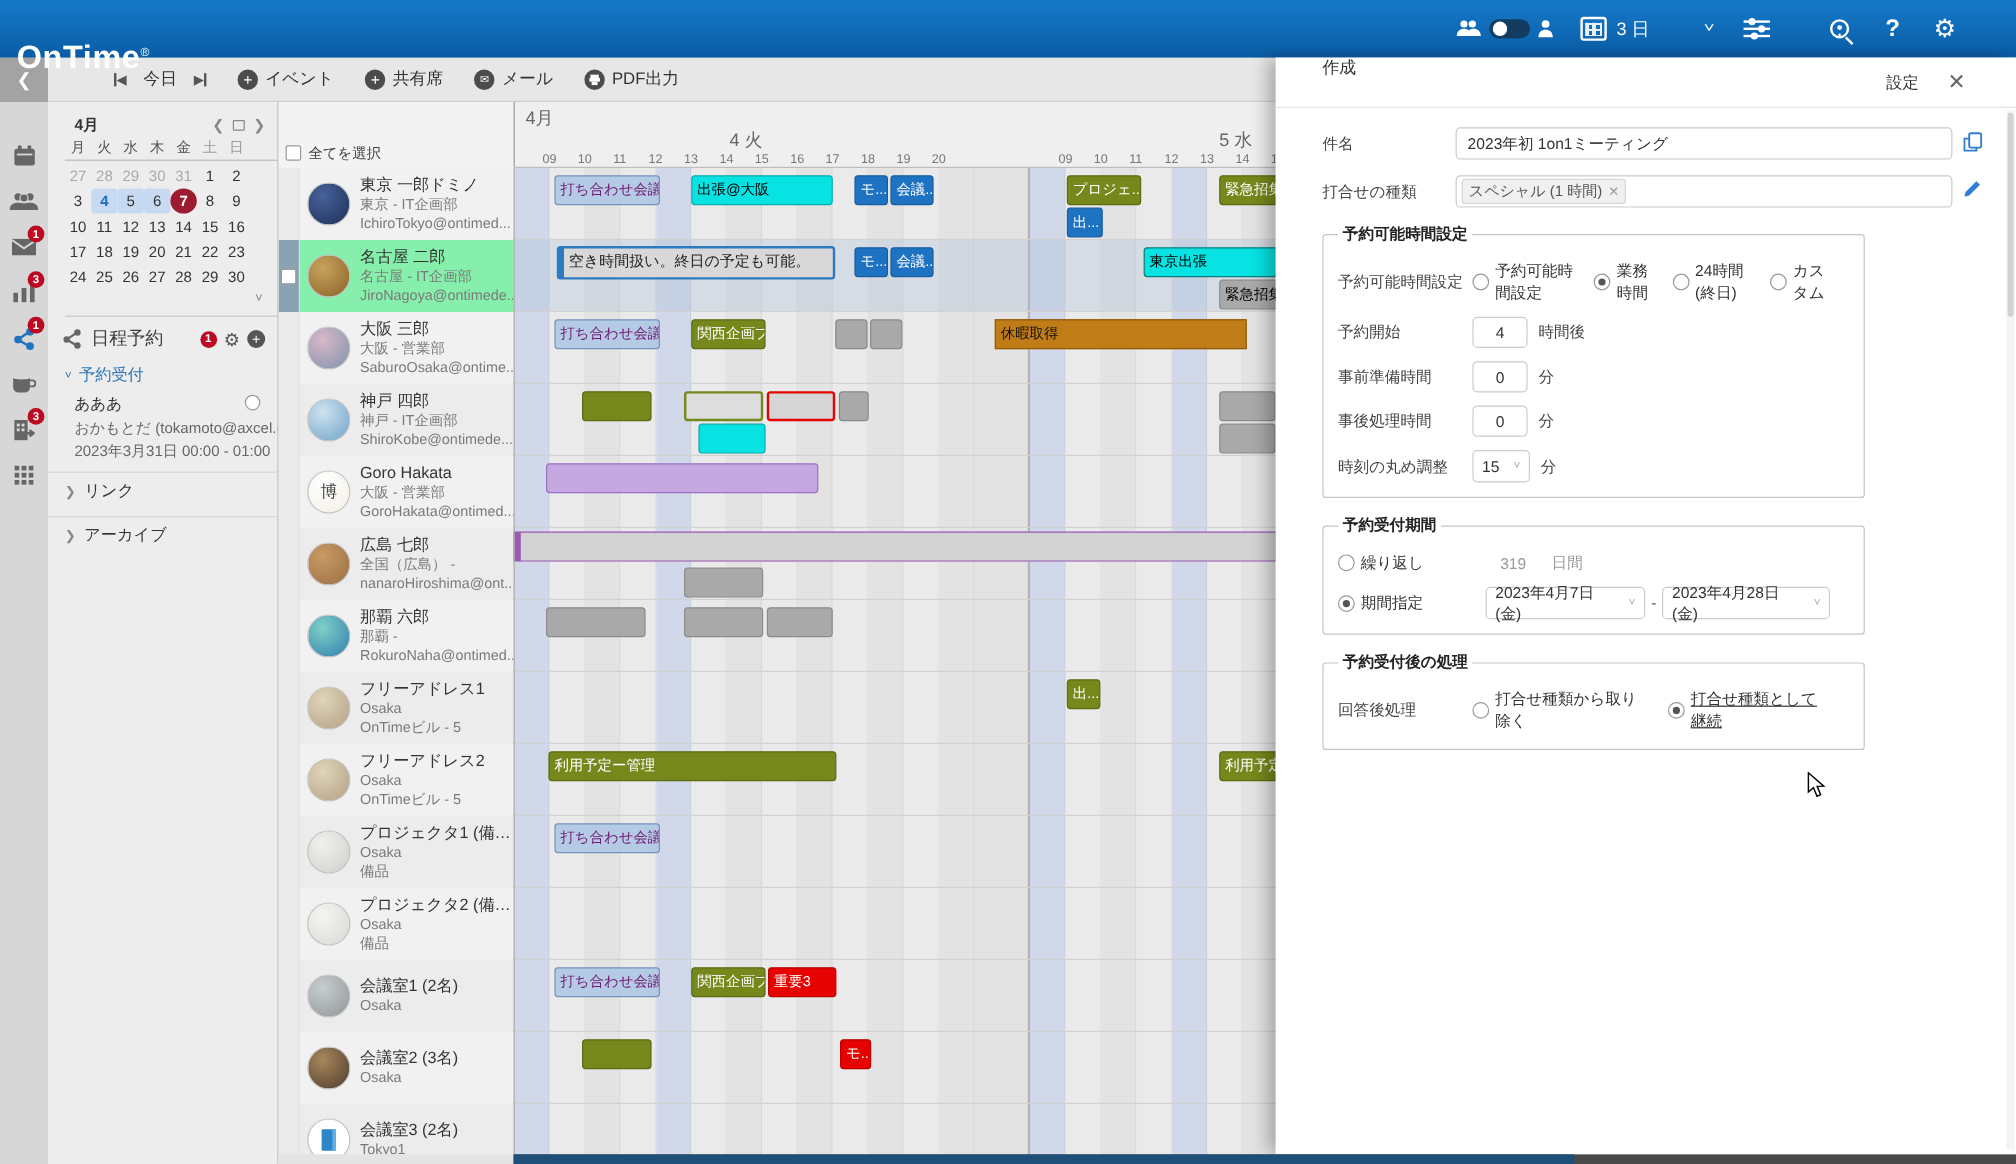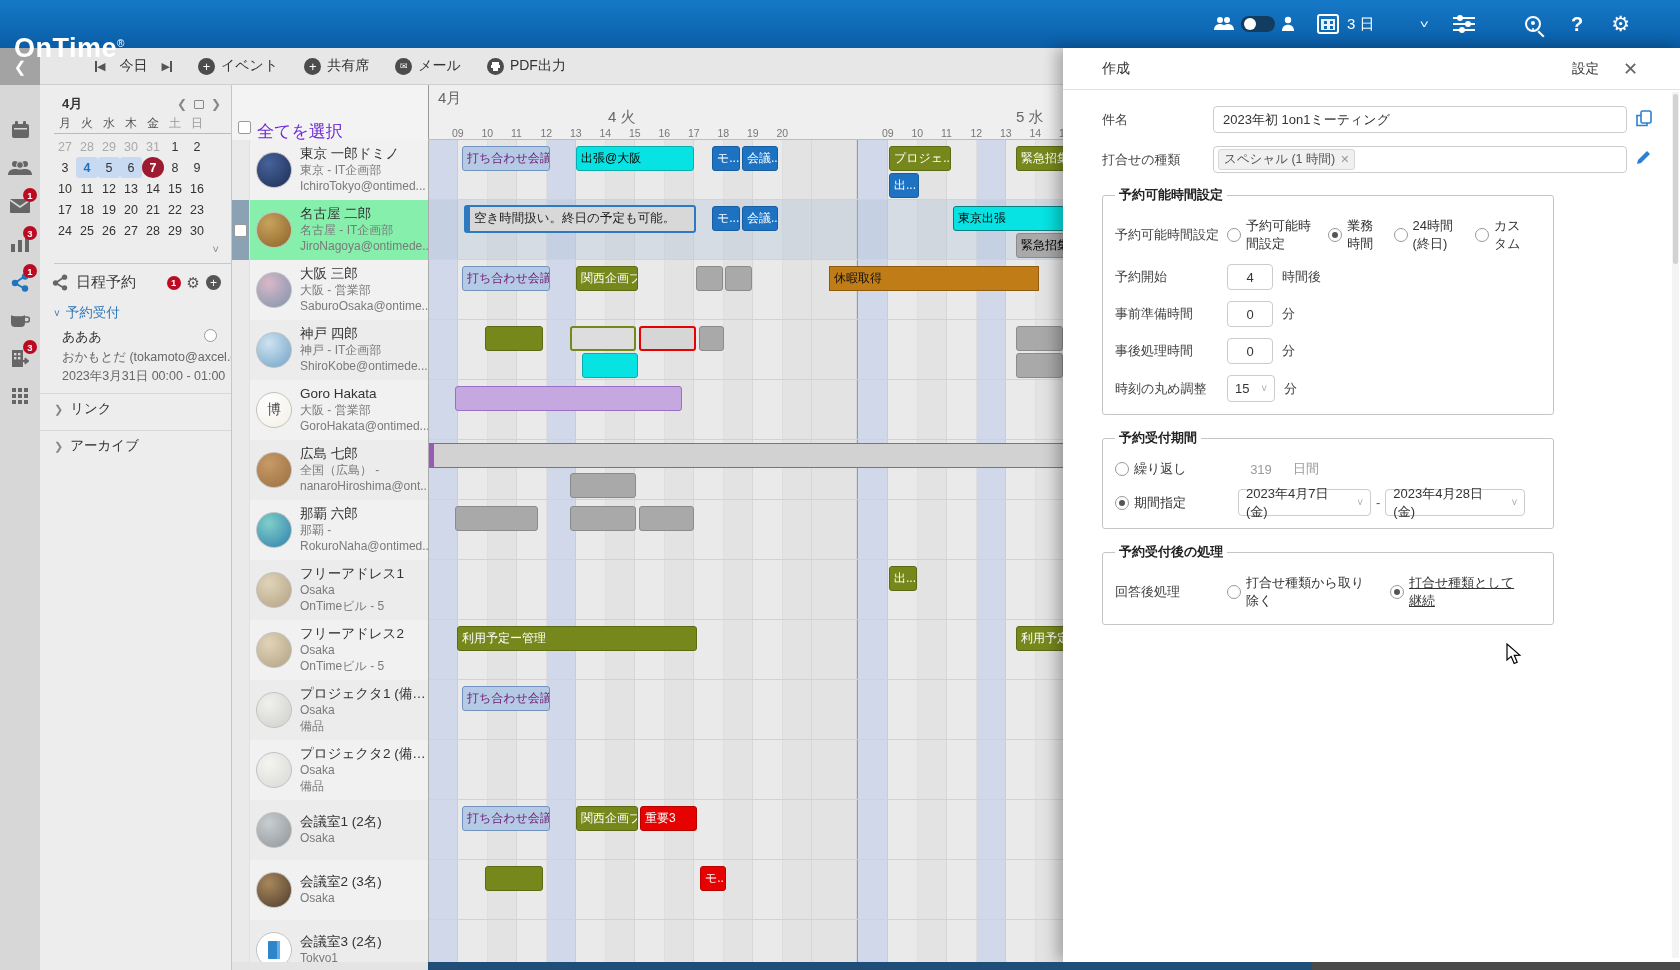--- a/index.html
+++ b/index.html
@@ -75,21 +75,21 @@
   .sb-link{border-top:1px solid #d8d8d8;margin-top:7px;padding:6px 10px 5px 14px;font-size:13.5px;color:#333;display:flex;gap:7px;align-items:center;}
   .sb-link .gchev{color:#888;font-size:11px;}
   
   .content{position:absolute;left:232px;top:85px;width:1448px;height:877px;overflow:hidden;background:#ececec;}
   .grid-header{position:absolute;left:0;top:0;width:1448px;height:55px;background:#efefef;border-bottom:1px solid #bdbdbd;}
   .gh-month{position:absolute;left:206px;top:4px;font-size:15px;color:#666;}
   .gh-day{position:absolute;top:23px;font-size:15px;color:#666;}
   .gh-tick{position:absolute;top:42px;font-size:10.5px;color:#777;}
   .selall{position:absolute;left:0;top:0;width:196px;height:55px;background:#f3f3f3;}
   .selall .cb{position:absolute;left:6px;top:36px;}
-  .selall span{position:absolute;left:25px;top:35px;font-size:17px;color:#6d28d9;}
+  .selall span{position:absolute;left:25px;top:35px;font-size:12px;color:#404040;}
   .cb{width:13px;height:13px;border:1px solid #9a9a9a;background:#fff;border-radius:2px;}
   .rows{position:absolute;left:0;top:55px;width:1448px;height:822px;}
   .stripe{position:absolute;top:0;bottom:0;border-right:1px solid rgba(0,0,0,.05);}
   .vdiv{position:absolute;top:0;bottom:0;width:1px;background:#a5a5a5;}
   .row{position:absolute;left:0;width:1448px;height:60px;border-bottom:1px solid #d2d2d2;}
   .pcell{position:absolute;left:0;top:0;width:196px;height:60px;background:#f1f1f1;display:flex;align-items:center;}
   .row:nth-child(even) .pcell{background:#ececec;}
   .pstrip{width:18px;height:60px;background:#eaeaea;border-right:1px solid #e0e0e0;flex:none;display:flex;align-items:center;justify-content:center;}
   .row.selrow .pcell{background:#86efac;}
   .row.selrow .pstrip{background:#8ba2b5;}
@@ -112,21 +112,21 @@
   .ev.or{background:#c07c17;border-color:#8e5a0e;color:#111;border-radius:0;}
   .ev.pu{background:#c5a8e0;border-color:#9a70c4;}
   .ev.gr{background:#a9a9a9;border-color:#8b8b8b;}
   .ev.go{background:#dddddd;border-color:#76881c;border-width:2px;}
   .ev.grd{background:#d6d6d6;border-color:#e60200;border-width:2px;}
   .ev.sel{background:#d8d8d8;border:2px solid #2d7ac0;border-left-width:6px;color:#222;height:28px;font-size:12.5px;}
   .ev.ad{background:#d2d2d2;border:1px solid #9b59b6;border-left:6px solid #9b59b6;border-radius:0;height:25px;}
   
   .panel{position:absolute;left:1063px;top:48px;width:617px;height:914px;background:#fff;z-index:50;
          box-shadow:-6px 0 14px rgba(0,0,0,.28);font-size:13px;color:#333;}
-  .p-head{height:42px;border-bottom:1px solid #e3e3e3;display:flex;align-items:center;}
+  .p-head{height:42px;border-bottom:1px solid #e3e3e3;display:flex;}
   .p-title{margin-left:39px;font-size:14px;color:#333;}
   .p-actions{margin-left:auto;margin-right:42px;display:flex;align-items:center;gap:24px;}
   .p-set{font-size:13.5px;color:#333;}
   .p-x{font-size:18px;color:#666;}
   .p-body{padding:16px 0 0 39px;}
   .frow{display:flex;margin-bottom:13px;align-items:flex-start;}
   .flabel{width:111px;padding-top:5px;color:#444;flex:none;}
   .finput{width:414px;height:27px;border:1px solid #ccc;border-radius:4px;padding:0 9px;font-size:13px;color:#333;
           font-family:inherit;outline:none;background:#fff;}
   .ftext{width:414px;height:54px;border:1px solid #ccc;border-radius:4px;padding:4px 9px;font-size:13px;color:#333;

